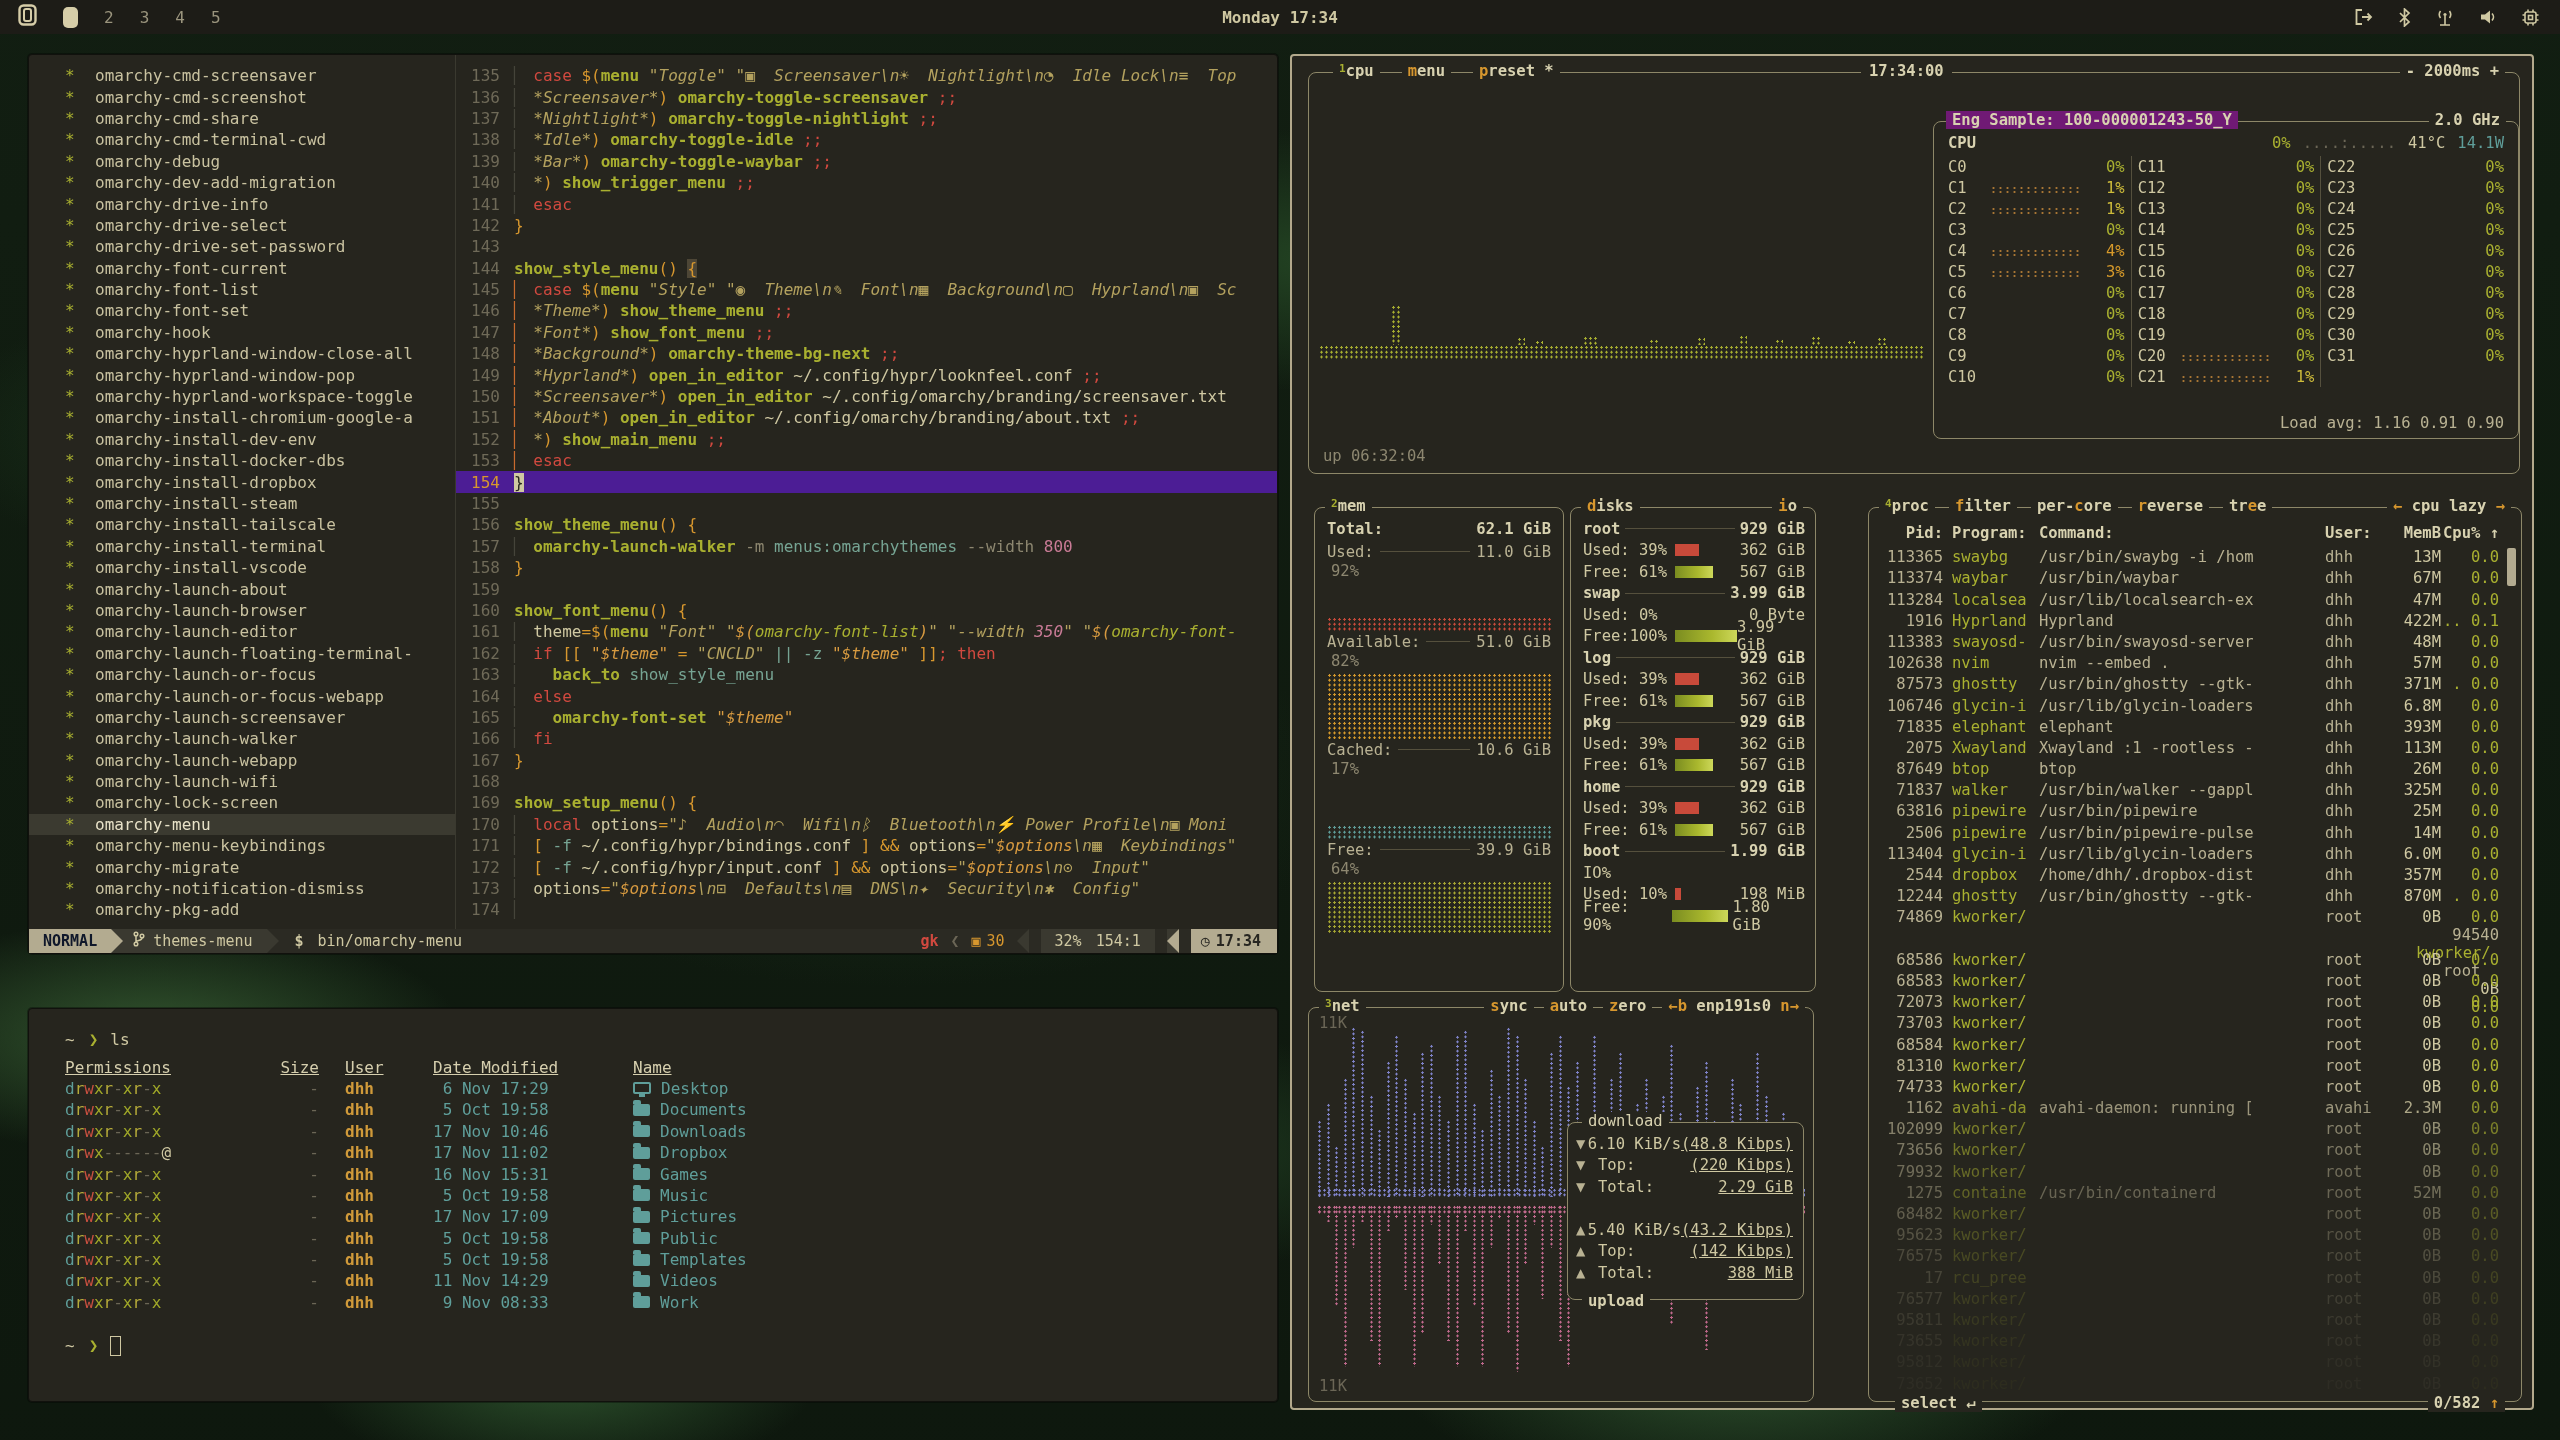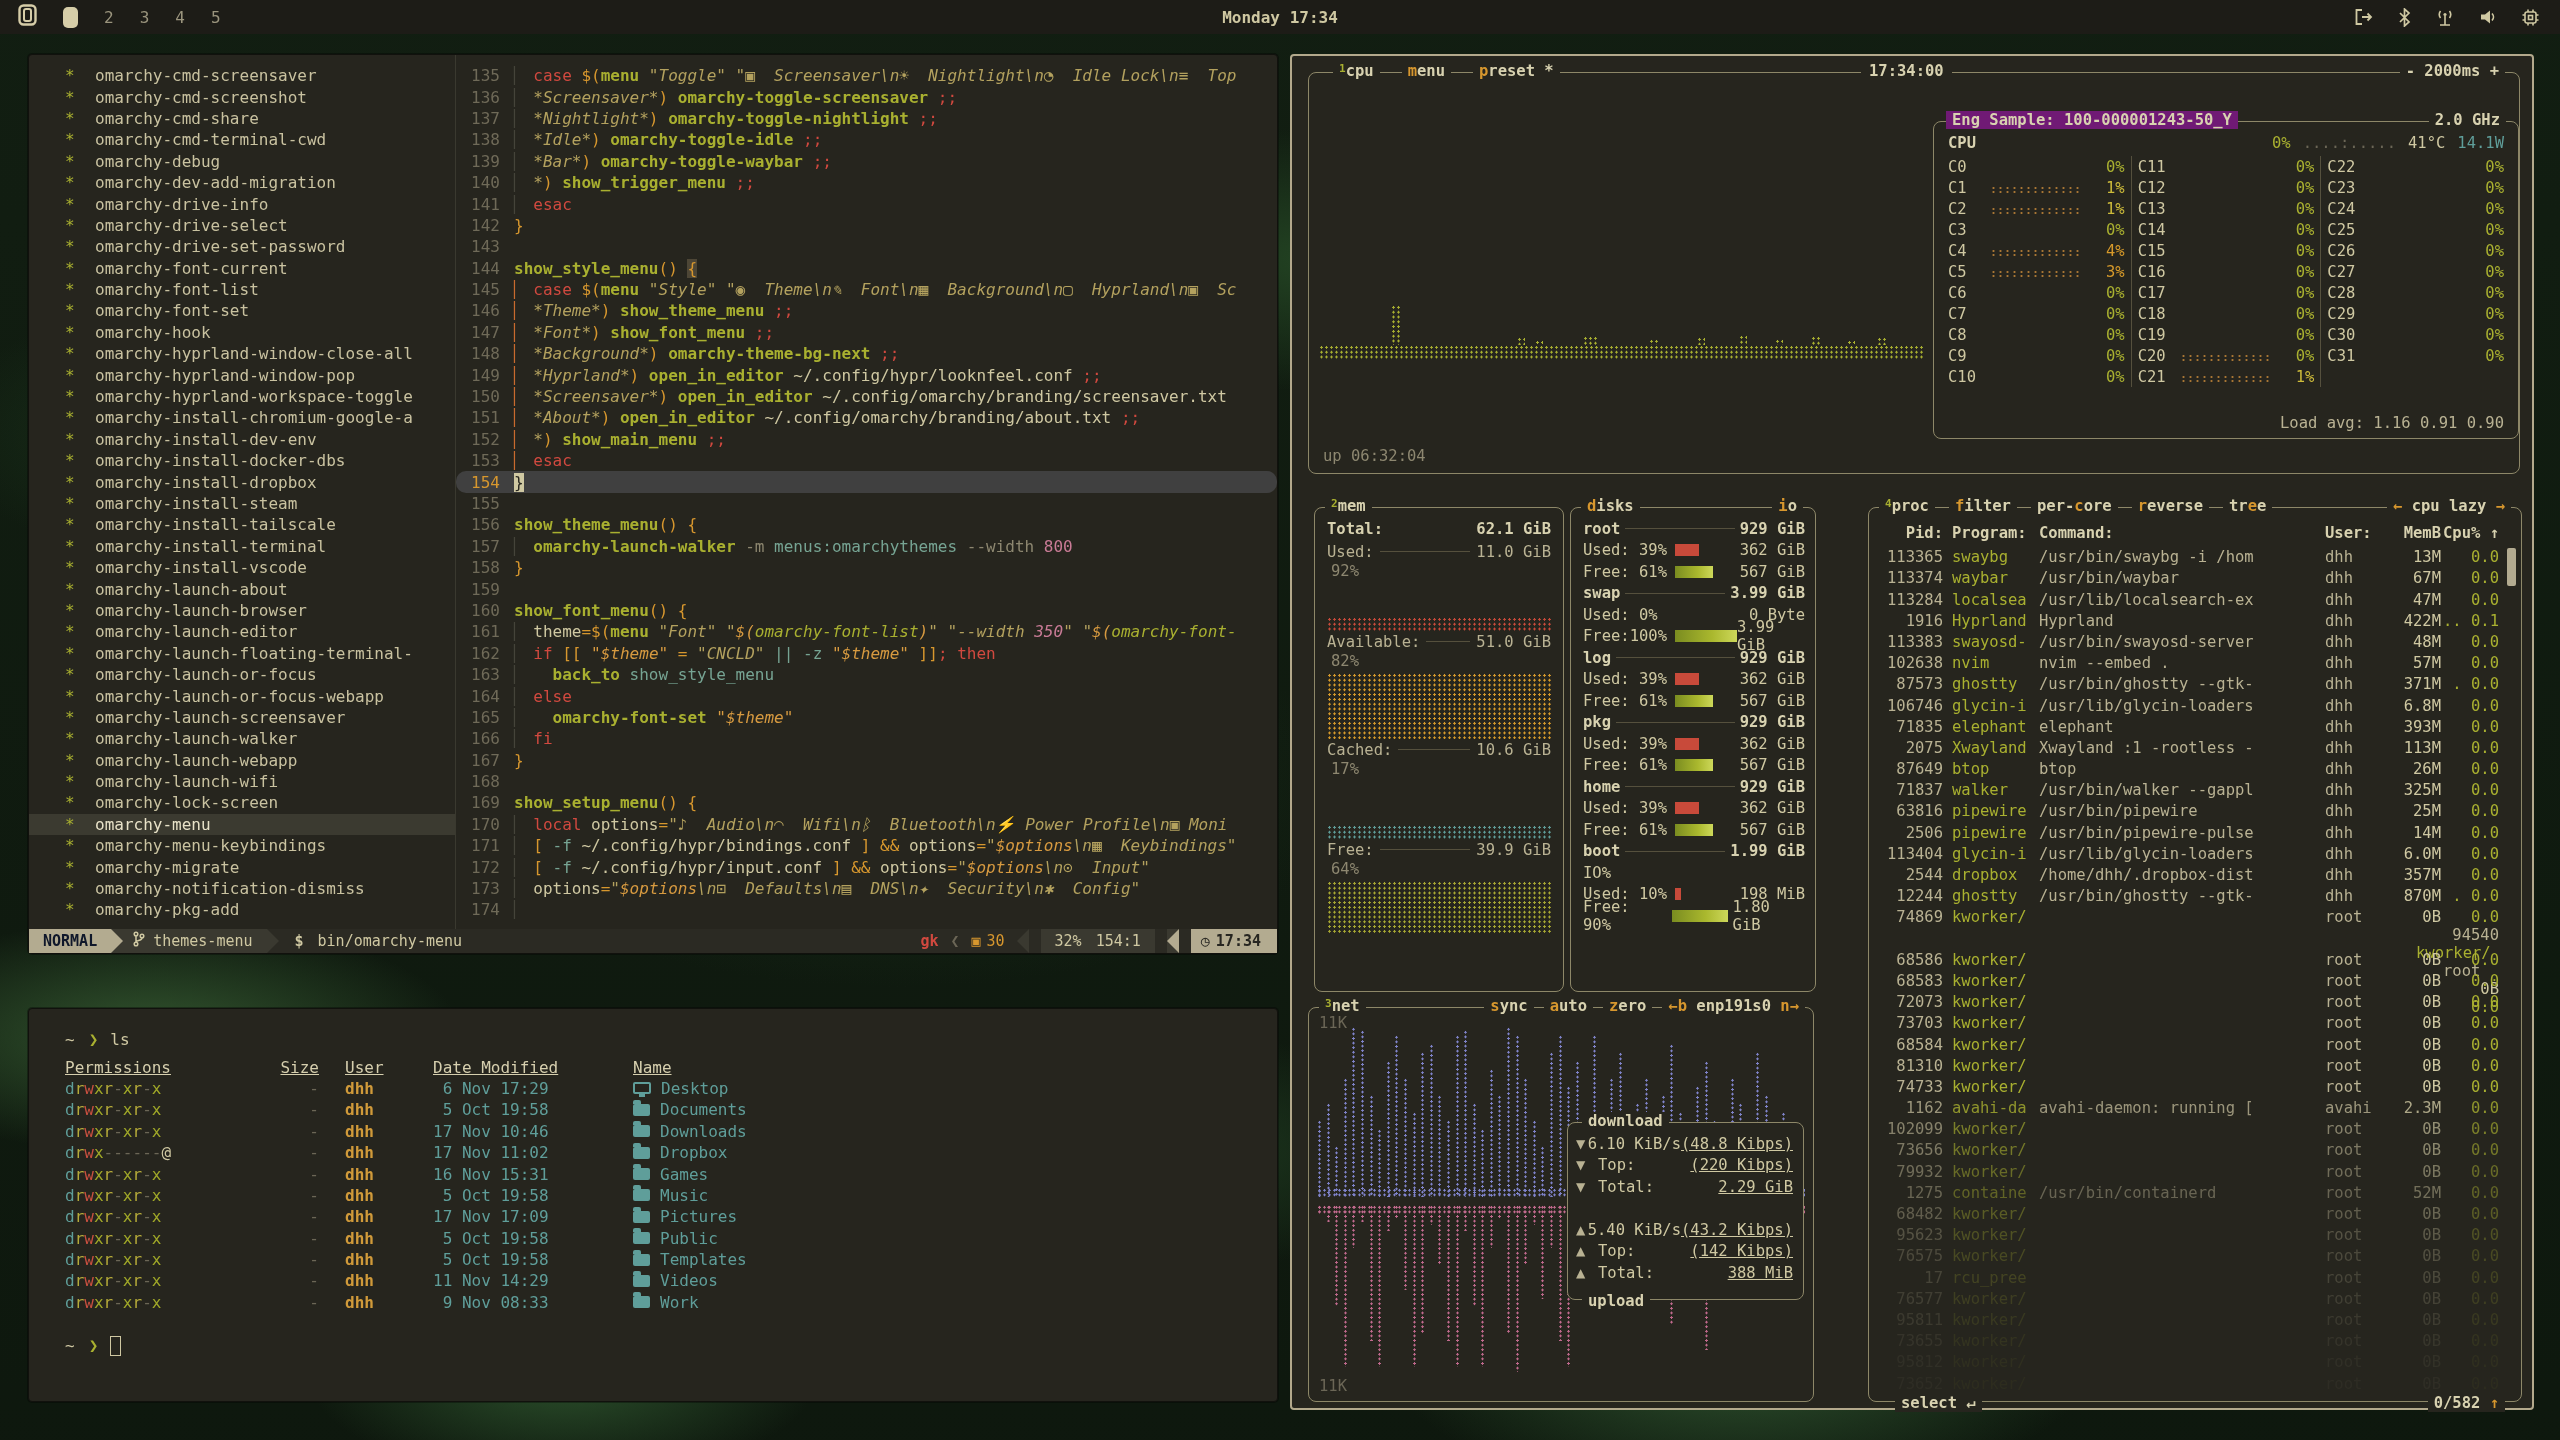--- a/index.html
+++ b/index.html
@@ -33,21 +33,21 @@
   .win-focus { border:2px solid #b3a98c; }
   
   #editor { left:28px; top:54px; width:1250px; height:900px; }
   .ed-body { position:absolute; inset:0 0 24px 0; display:flex; overflow:hidden; }
   .tree { width:427px; padding:10px 0 0 36px; border-right:1px solid #3a392f; overflow:hidden; }
   .tree-row { height:21.4px; display:flex; align-items:center; font-size:16px; color:#c9c2a0; white-space:pre; }
   .tree-row.active { background:#3b3a30; margin-left:-36px; padding-left:36px; width:427px; color:#e8e2c8; }
   .tree-star { color:#a9b030; width:30px; }
   .code { flex:1; padding-top:10px; overflow:hidden; position:relative; }
   .code-line { height:21.4px; display:flex; font-size:16px; white-space:pre; align-items:center; }
-  .code-line.cursorline { background:#404040;border-radius:10px; }
+  .code-line.cursorline { background:#4c1d95; }
   .gutter { width:58px; text-align:right; color:#6f6a58; flex:none; padding-right:14px; }
   .cursorline .gutter { color:#d7972e; }
   .ltext { white-space:pre; }
   .c-p{color:#cfc8a2} .c-r{color:#d1493f} .c-o{color:#d7972e}
   .c-g{color:#a9b030;font-weight:bold} .c-s{color:#b3a15e;font-style:italic}
   .c-so{color:#d79a40;font-style:italic} .c-sg{color:#a9b030;font-style:italic}
   .c-sk{color:#c97b96;font-style:italic} .c-d{color:#8d8770} .c-t{color:#76a493}
   .c-k{color:#c97b96} .c-gd{color:#45443a} .c-go{color:#c96a2e}
   .c-ohl{color:#d7972e;background:#4d4636} .c-cur{background:#cfc8a2;color:#26251e}
   
@@ -139,21 +139,21 @@
   #net-graph { position:absolute; left:8px; top:14px; right:8px; bottom:14px; overflow:hidden; }
   .ng-half { position:absolute; left:0; right:0; display:flex; gap:2.6px; align-items:flex-end; }
   .ng-down { top:0; height:175px; }
   .ng-up { top:183px; height:175px; align-items:flex-start; }
   .nbar { width:6px; }
   .nb-d { background-image:radial-gradient(circle,#8084cc 1.05px,transparent 1.3px); background-size:5px 4.6px; }
   .nb-u { background-image:radial-gradient(circle,#c26a8e 1.05px,transparent 1.3px); background-size:5px 4.6px; }
   .ng-band { position:absolute; left:0; right:0; height:9px; }
   #net-info { position:absolute; left:250px; top:100px; width:237px; height:178px;
               border:1.5px solid #8d8768; border-radius:8px; background:#26251e; padding:10px 10px 0 8px; }
-  .ni-title { position:absolute; top:-11px; left:14px; background:#26251e; padding:0 6px; font-weight:bold; color:#d8d2b0; }
+  .ni-title { position:absolute; top:-11px; left:14px; background:#26251e; padding:0 6px; font-weight:normal; color:#d8d2b0; }
   .ni-bottom { position:absolute; bottom:-11px; left:14px; background:#26251e; padding:0 6px; font-weight:bold; color:#d8d2b0; }
   .ni-row { display:flex; height:21.5px; align-items:center; white-space:pre; }
   .ni-row .niv { margin-left:auto;text-decoration:underline; }
   .ni-arrow { color:#b9b293; width:22px; }
   #proc-box { left:576px; top:451px; width:654px; height:895px; }
   .proc-head { display:flex; align-items:center; height:21px; margin:14px 22px 0 10px;
                font-weight:bold; color:#d8d2b0; }
   .pc-pid{width:64px; text-align:right} .pc-prog{width:92px; padding-left:9px}
   .pc-cmd{flex:1; padding-left:4px} .pc-user{width:56px} .pc-mem{width:60px; text-align:right}
   .pc-cpu{width:58px; text-align:right}

